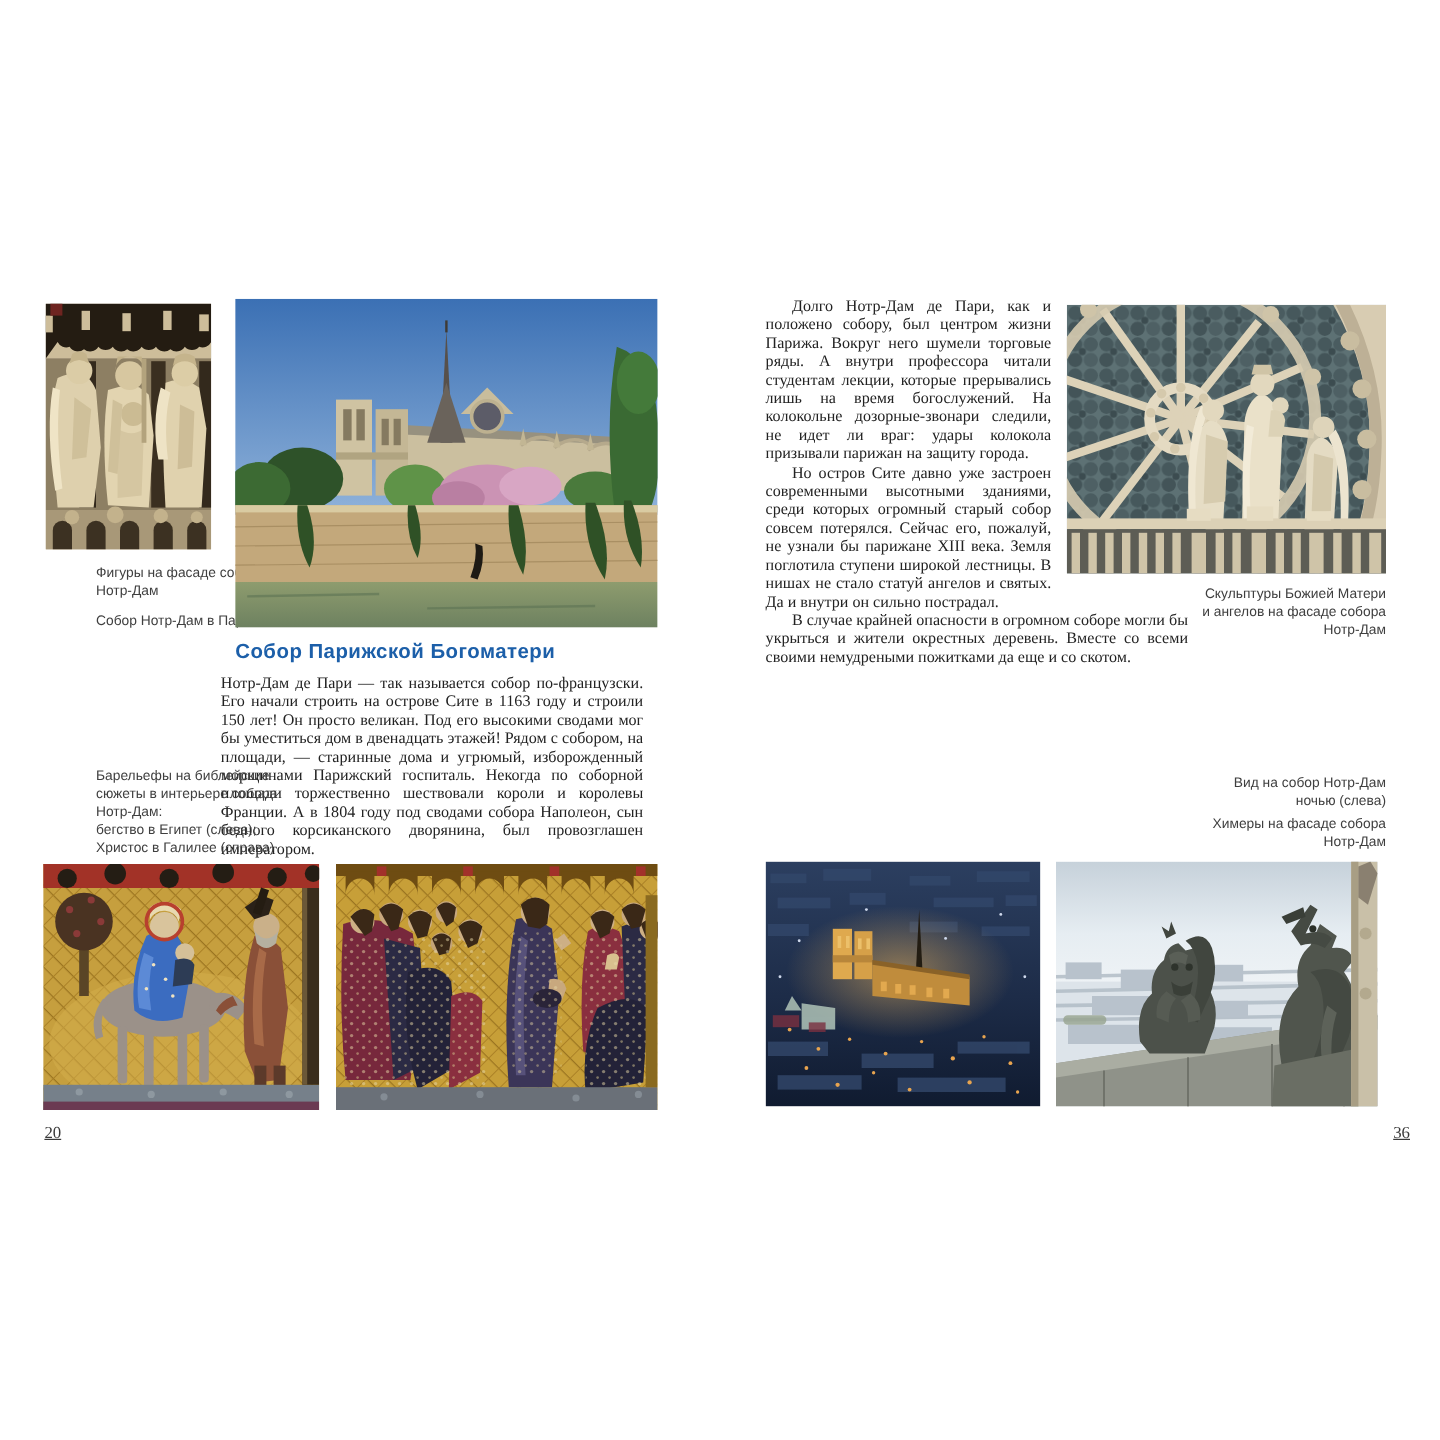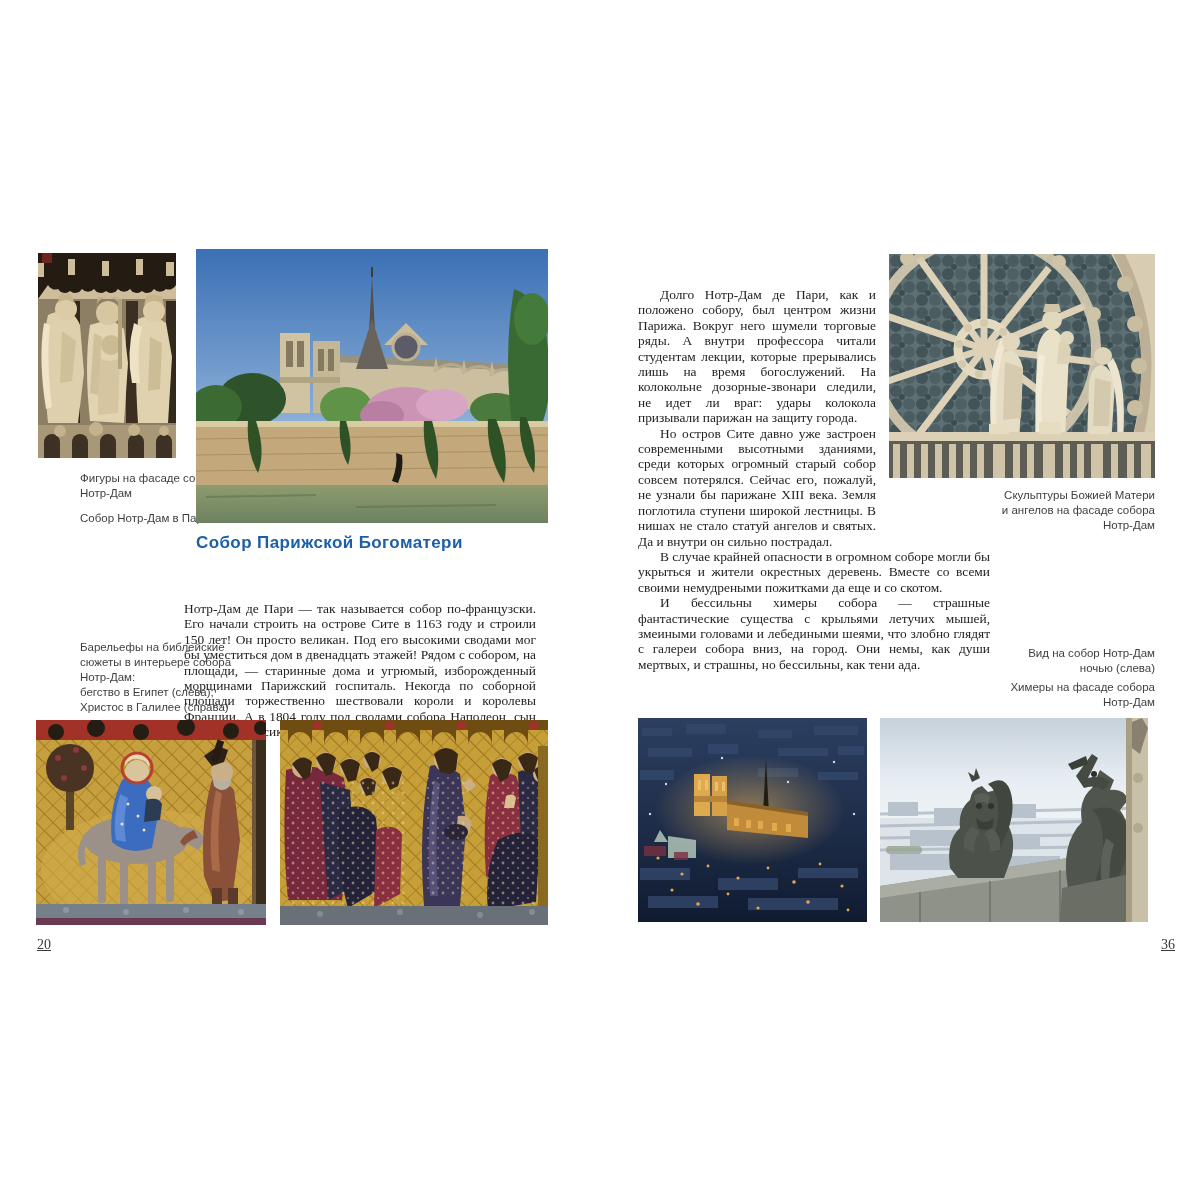--- a/index.html
+++ b/index.html
@@ -5,21 +5,21 @@
   html,body{margin:0;padding:0;background:#ffffff;}
   .spread{position:relative;width:1200px;height:1200px;background:#ffffff;overflow:hidden;
           font-family:"Liberation Serif", serif;}
   .abs{position:absolute;}
   .photo{display:block;}
   .caption{font-family:"Liberation Sans", sans-serif;font-size:11.5px;line-height:15px;
            color:#3f3f3f;white-space:pre-line;margin-left:42px;}
   .caption.right{text-align:right;}
   .heading{font-family:"Liberation Sans", sans-serif;font-weight:bold;font-size:17px;
            letter-spacing:.4px;color:#1c5fa9;}
-  .bodytext{font-size:13.4px;line-height:15.4px;color:#222;text-align:justify;margin-top:40px;}
+  .bodytext{font-size:13.4px;line-height:15.4px;color:#222;text-align:justify;}
   .bodytext p{margin:0;text-indent:22px;}
   .bodytext p.noindent{text-indent:0;}
   .float-spacer{float:right;width:114px;height:233px;}
   .pagenum{font-size:14px;color:#3a3a3a;text-decoration:underline;}
 </style>
 </head>
 <body>
 
 <div class="spread">
 
@@ -465,21 +465,20 @@
         <rect x="150" y="168" width="22" height="12"></rect>
         <rect x="200" y="172" width="20" height="8"></rect>
     </g>
   </svg>
 
   <div class="abs bodytext" style="left:638px;top:247px;width:352px">
     <div class="float-spacer"></div>
     <p>Долго Нотр-Дам де Пари, как и положено собору, был центром жизни Парижа. Вокруг него шумели торговые ряды. А внутри профессора читали студентам лекции, которые прерывались лишь на время богослужений. На колокольне дозорные-звонари следили, не идет ли враг: удары колокола призывали парижан на защиту города.</p>
     <p>Но остров Сите давно уже застроен современными высотными зданиями, среди которых огромный старый собор совсем потерялся. Сейчас его, пожалуй, не узнали бы парижане XIII века. Земля поглотила ступени широкой лестницы. В нишах не стало статуй ангелов и святых. Да и внутри он сильно пострадал.</p>
     <p>В случае крайней опасности в огромном соборе могли бы укрыться и жители окрестных деревень. Вместе со всеми своими немудреными пожитками да еще и со скотом.</p>
-    <p>И бессильны химеры собора — страшные фантастические существа с крыльями летучих мышей, змеиными головами и лебедиными шеями, что злобно глядят с галереи собора вниз, на город. Они немы, как души мертвых, и страшны, но бессильны, как тени ада.</p>
   </div>
 
   <div class="abs caption right" style="right:45px;top:488px;width:175px">Скульптуры Божией Матери
 и ангелов на фасаде собора
 Нотр-Дам</div>
 
   <div class="abs caption right" style="right:45px;top:646px;width:175px">Вид на собор Нотр-Дам
 ночью (слева)</div>
 
   <div class="abs caption right" style="right:45px;top:680px;width:175px">Химеры на фасаде собора

